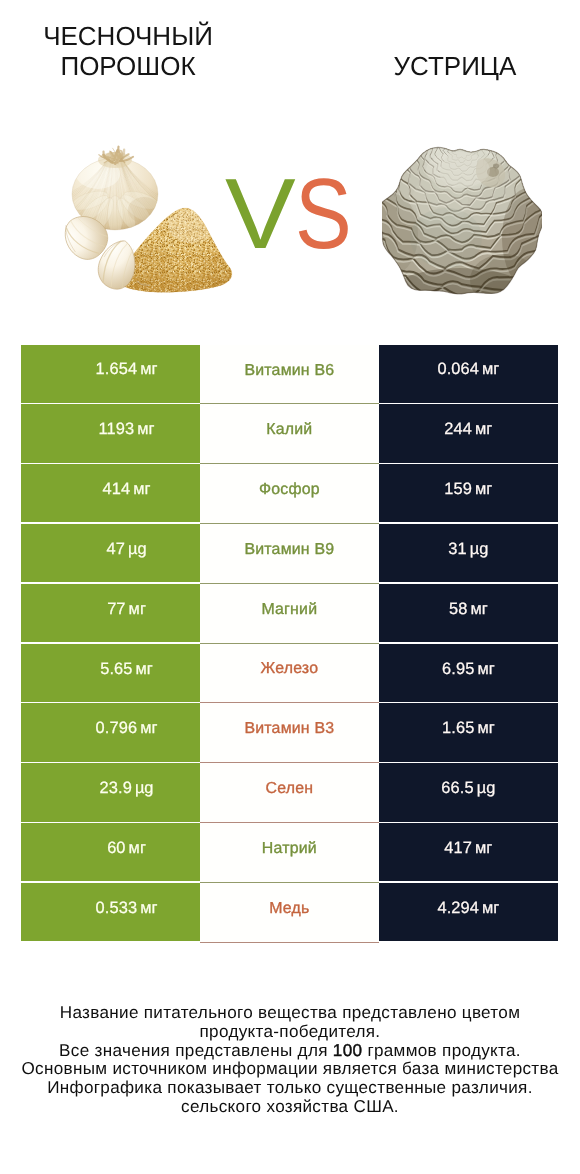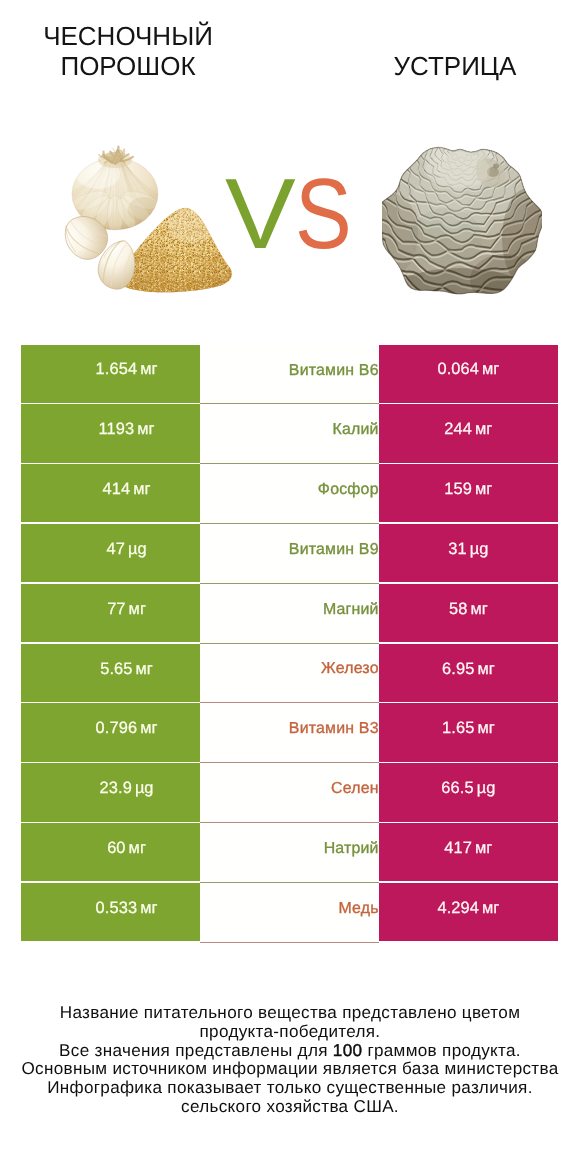--- a/index.html
+++ b/index.html
@@ -12,23 +12,23 @@
   .imgrow{position:absolute;left:0;top:0;width:580px;height:330px;}
   .img-l{position:absolute;left:58px;top:140px;width:180px;height:160px;}
   .img-r{position:absolute;left:382px;top:142px;width:160px;height:170px;}
   .vs{position:absolute;left:173px;top:178.3px;width:240px;font-size:100px;line-height:73px;letter-spacing:3px;text-align:center;font-weight:400;}
   .vs .v{color:#7ba22e;display:inline-block;transform:scaleX(1.06);transform-origin:left center;}
   .vs .s{color:#e06c48;display:inline-block;transform:scaleX(.85);transform-origin:left center;}
   .table{position:absolute;left:21px;top:344.5px;width:537px;}
   .row{position:relative;height:59.83px;}
   .cell{position:absolute;top:0;height:58.3px;display:flex;align-items:center;justify-content:center;box-sizing:border-box;}
   .c-l{left:0;width:211px;background:#7ea52f;color:#fdffee;}
-  .c-m{left:179px;width:178.7px;height:59.83px;background:#fffffd;font-size:15.9px;font-weight:400;letter-spacing:.2px;justify-content:flex-end;}
+  .c-m{left:179px;width:178.7px;height:59.83px;background:#fffffd;font-size:15.9px;font-weight:400;letter-spacing:.2px;}
   .c-m span{position:relative;top:-3.7px;}
-  .c-r{left:357.7px;width:179.3px;background:#be185d;color:#fff8f4;}
+  .c-r{left:357.7px;width:179.3px;background:#0f172a;color:#fff8f4;}
   .val{font-size:16.4px;font-weight:400;white-space:nowrap;letter-spacing:.12px;position:relative;top:-3.7px;-webkit-text-stroke:0.25px currentColor;}
   .val .u{font-size:16.4px;font-weight:400;margin-left:3px;letter-spacing:0;}
   .win-l .c-m{border-bottom:1px solid #939b6a;color:#76913c;-webkit-text-stroke:0.35px #76913c;}
   .win-r .c-m{border-bottom:1px solid #b38a7d;color:#c4653f;-webkit-text-stroke:0.35px #c4653f;}
   .row:first-child .c-m{border-top:1px solid transparent;}
   .note .em{-webkit-text-stroke:0.45px currentColor;}
   .note{position:absolute;left:10px;top:1003.6px;width:560px;text-align:center;font-size:17.1px;line-height:18.96px;color:#0f0f0f;letter-spacing:0.32px;}
 </style>
 </head>
 <body>

